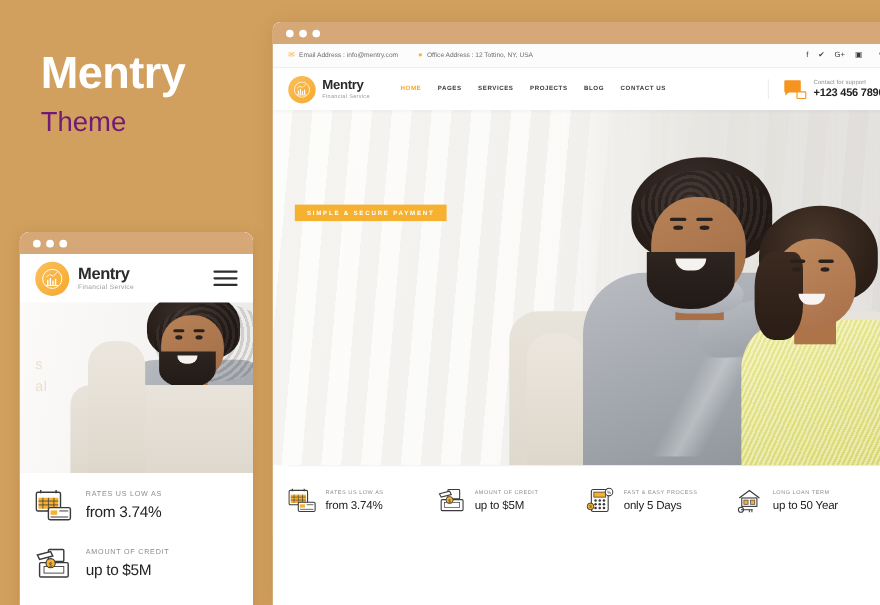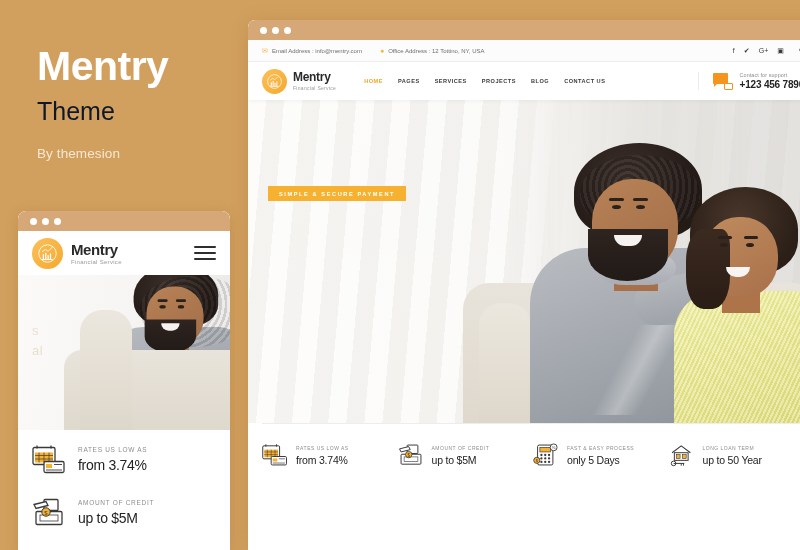--- a/index.html
+++ b/index.html
@@ -11,21 +11,21 @@
   }
   #stage { position:relative; width:800px; height:550px; background:#d2a05e; overflow:hidden; }
 
   
   .promo { position:absolute; left:37px; top:45px; width:210px; }
   .promo-title {
     font-size:41px; font-weight:700; color:#ffffff;
     letter-spacing:-0.5px; line-height:1.05;
   }
   .promo-sub {
-    font-size:25px; font-weight:400; color:#0f172a;
+    font-size:25px; font-weight:400; color:#701a75;
     margin-top:10px; line-height:1.1; letter-spacing:0px;
   }
   .promo-by {
     font-size:13.5px; font-weight:400; color:#f6e7d2;
     margin-top:20px; letter-spacing:0.1px;
   }
 
   
   .winbar { background:#d6a877; display:flex; align-items:center; }
   .dot { width:7px; height:7px; border-radius:50%; background:#ffffff; margin-right:5px; }
@@ -172,21 +172,20 @@
   .m-stat .sval { font-size:14px; color:#232323; margin-top:4px; letter-spacing:-0.3px; }
 </style>
 </head>
 <body>
 
 <div id="stage">
 
   <div class="promo">
     <div class="promo-title">Mentry</div>
     <div class="promo-sub">Theme</div>
-    <div class="promo-by">By themesion</div>
   </div>
 
   <div id="desktop">
 
     <div class="winbar">
       <span class="dot"></span>
       <span class="dot"></span>
       <span class="dot"></span>
     </div>
 

